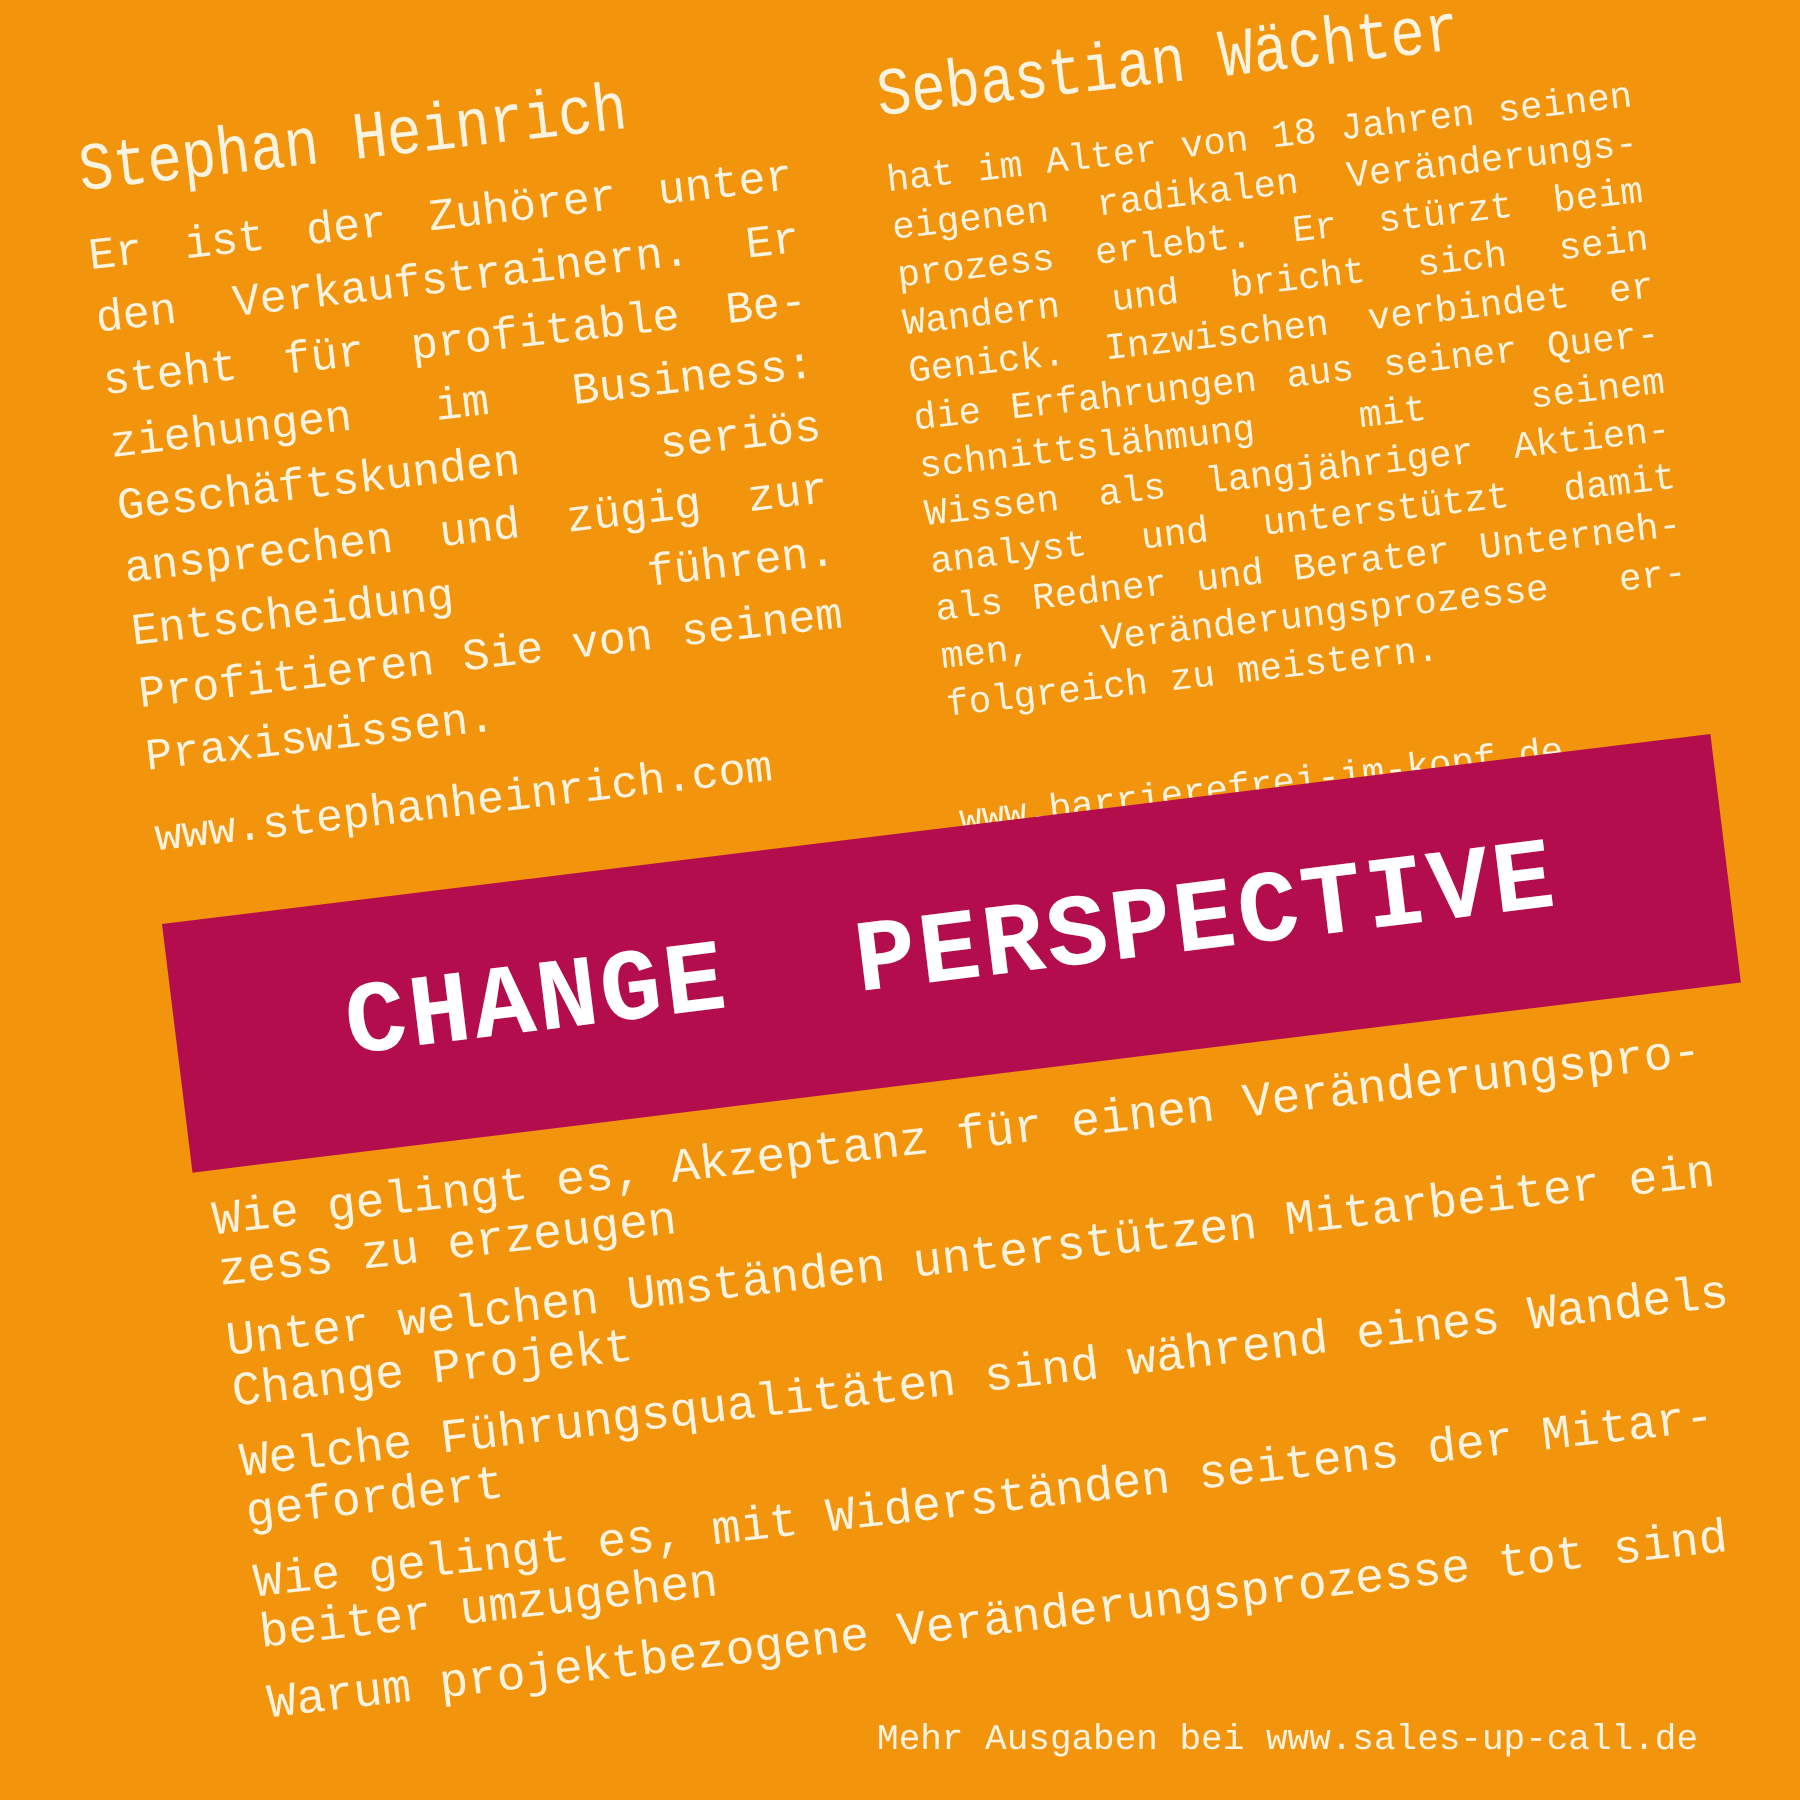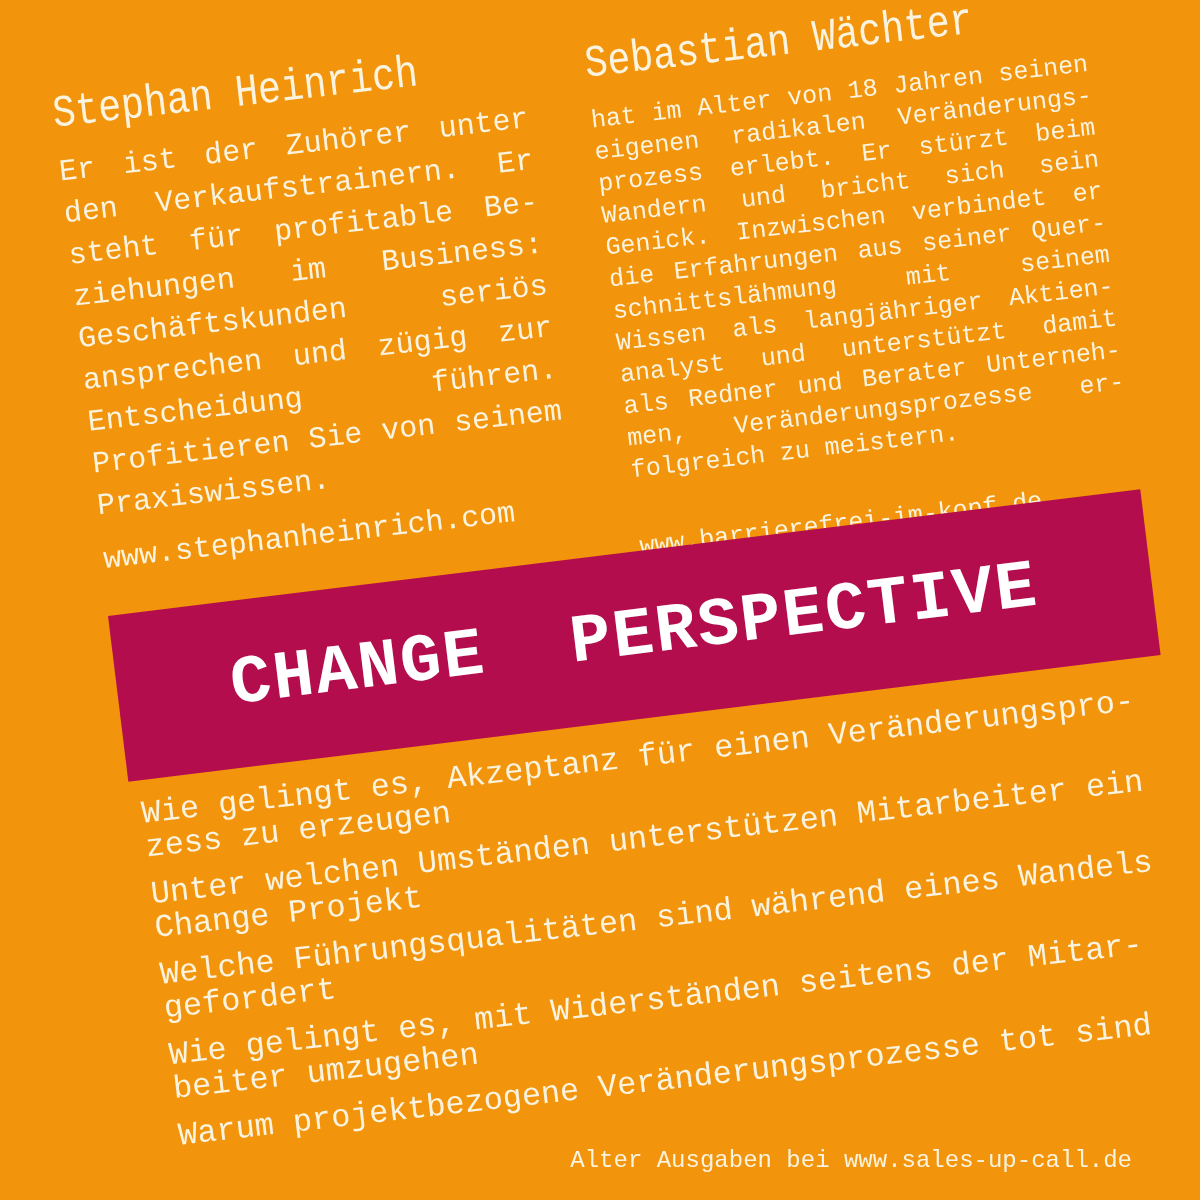--- a/index.html
+++ b/index.html
@@ -138,15 +138,15 @@
     </div>
     <div class="topic">
       <div class="tline">Wie gelingt es, mit Widerständen seitens der Mitar-</div>
       <div class="tline">beiter umzugehen</div>
     </div>
     <div class="topic">
       <div class="tline">Warum projektbezogene Veränderungsprozesse tot sind</div>
     </div>
   </div>
 
-  <div class="footer">Alter Ausgaben bei www.sales-up-call.de</div>
+  <div class="footer">Mehr Ausgaben bei www.sales-up-call.de</div>
 
 </div>
 
 </body></html>

